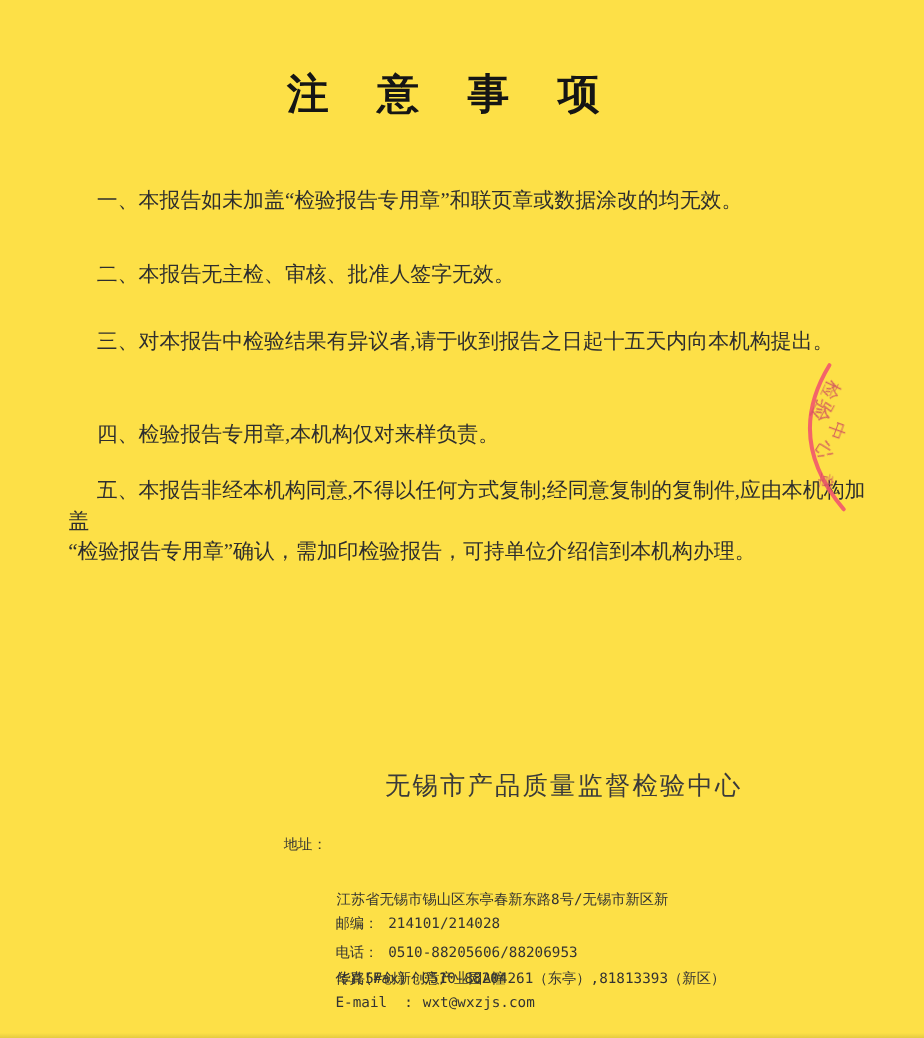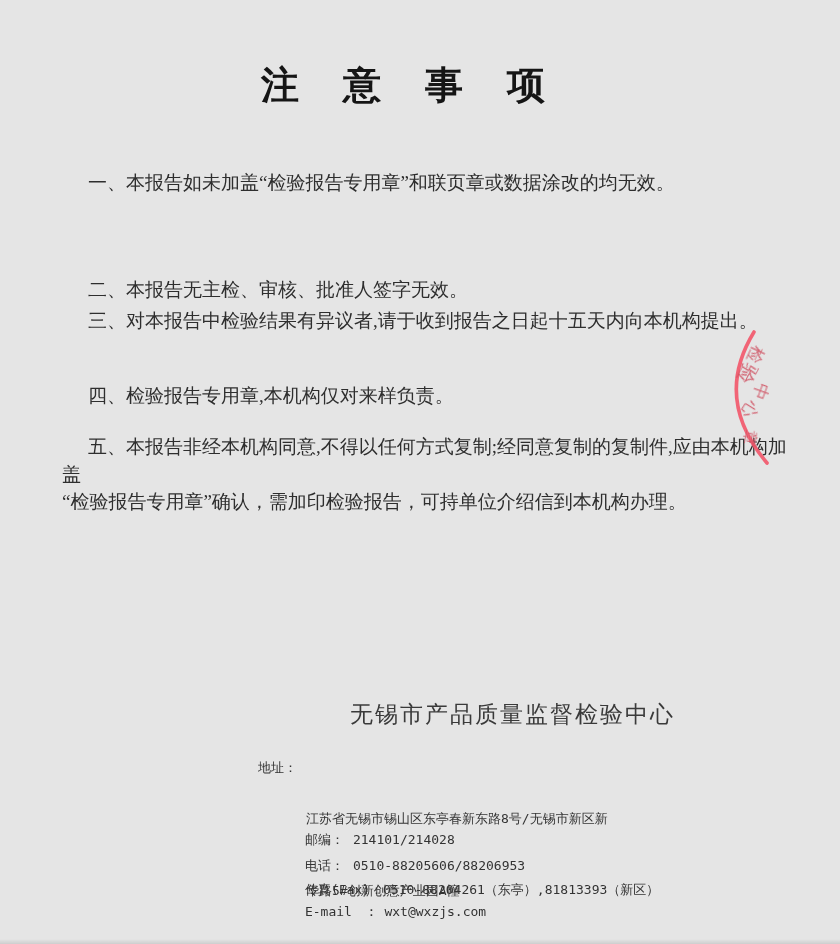--- a/index.html
+++ b/index.html
@@ -1,19 +1,19 @@
 <!DOCTYPE html>
 <html><head>
 <meta charset="utf-8">
 <style>
   html,body{margin:0;padding:0;background:#ffffff;}
   .page{
     position:relative;
     width:840px;height:944px;
-    background:#e5e5e5;
+    background:#fde047;
     overflow:hidden;
     font-family:"Liberation Serif","DejaVu Serif",serif;
     color:#2d2d2d;
   }
   .title{
     position:absolute;
     left:0;right:0;top:60px;
     margin:0;
     text-align:center;
     font-size:38px;
@@ -27,22 +27,22 @@
     position:absolute;
     left:62px;
     width:726px;
     font-size:19px;
     line-height:27.5px;
     color:#2e2e2e;
   }
   .notice p{margin:0;}
   .notice p.first{text-indent:26px;}
   .n1{top:169px;}
-  .n2{top:236px;margin-top:40px;}
-  .n3{top:307px;}
+  .n2{top:236px;}
+  .n3{top:297px;}
   .n4{top:382px;}
   .n5{top:433px;}
   .n6{top:546px;}
   .org{
     position:absolute;
     left:350px;top:699px;
     font-size:23px;
     letter-spacing:2px;
     color:#3a3a3a;
   }

